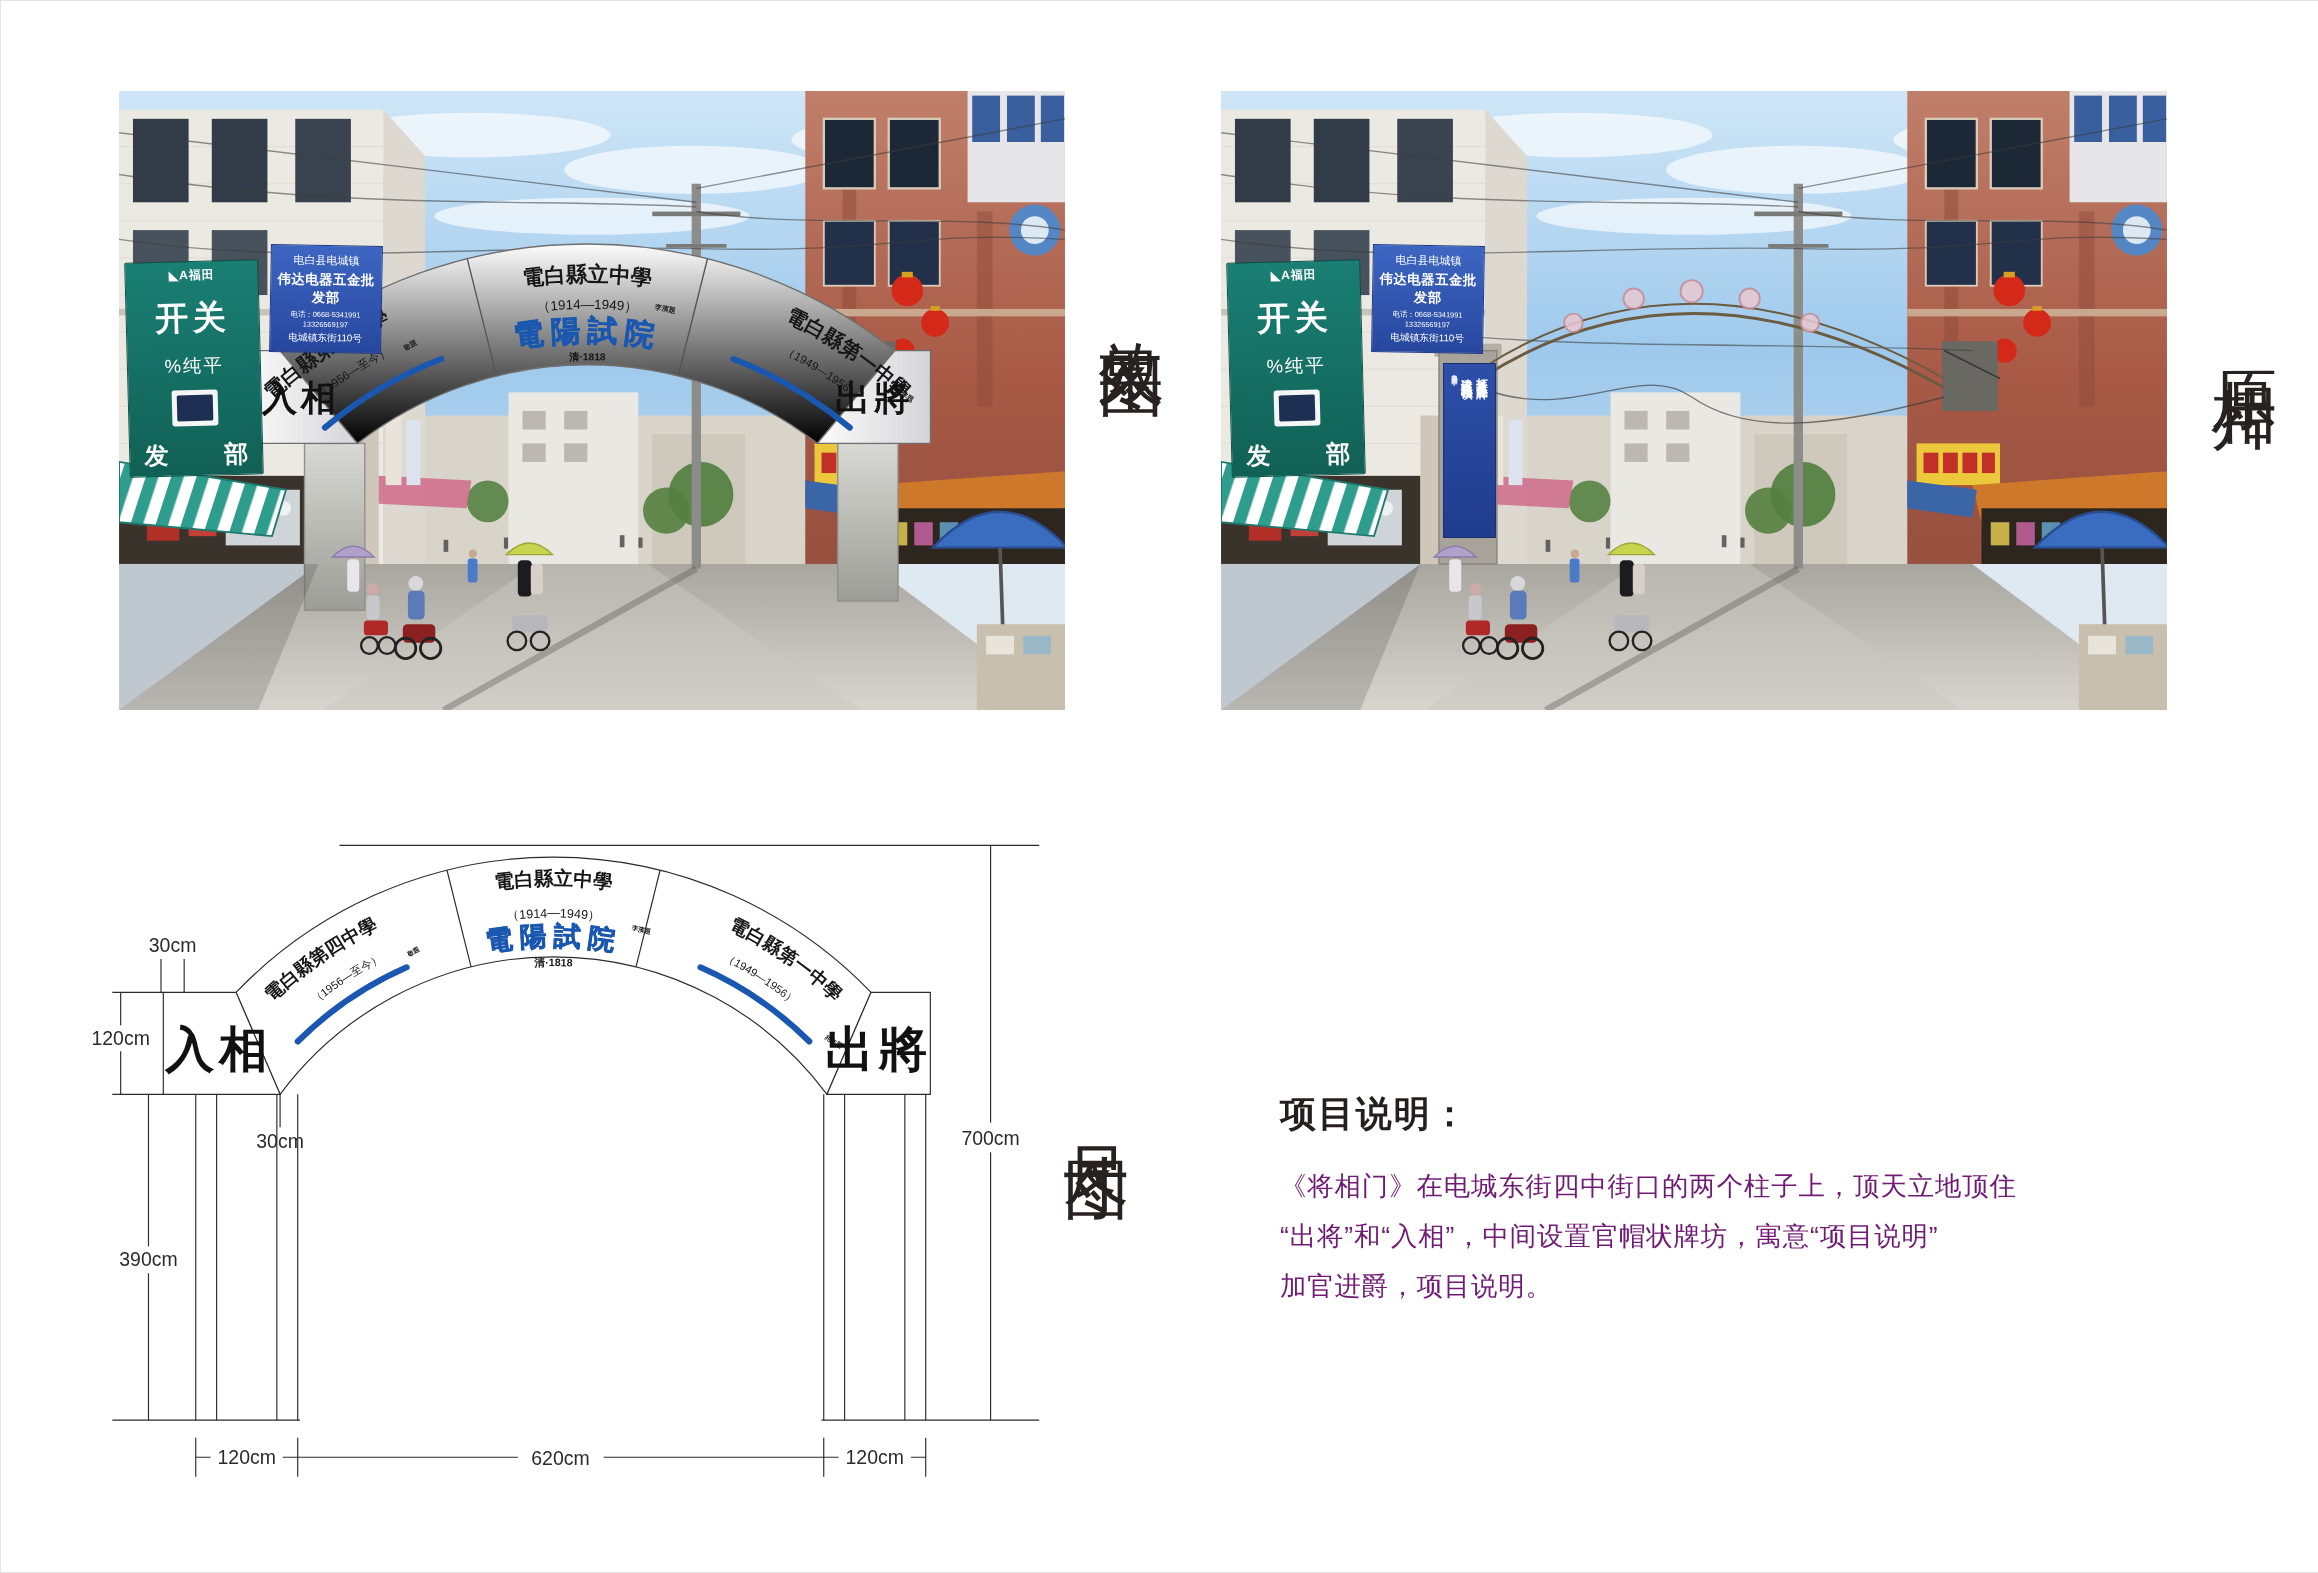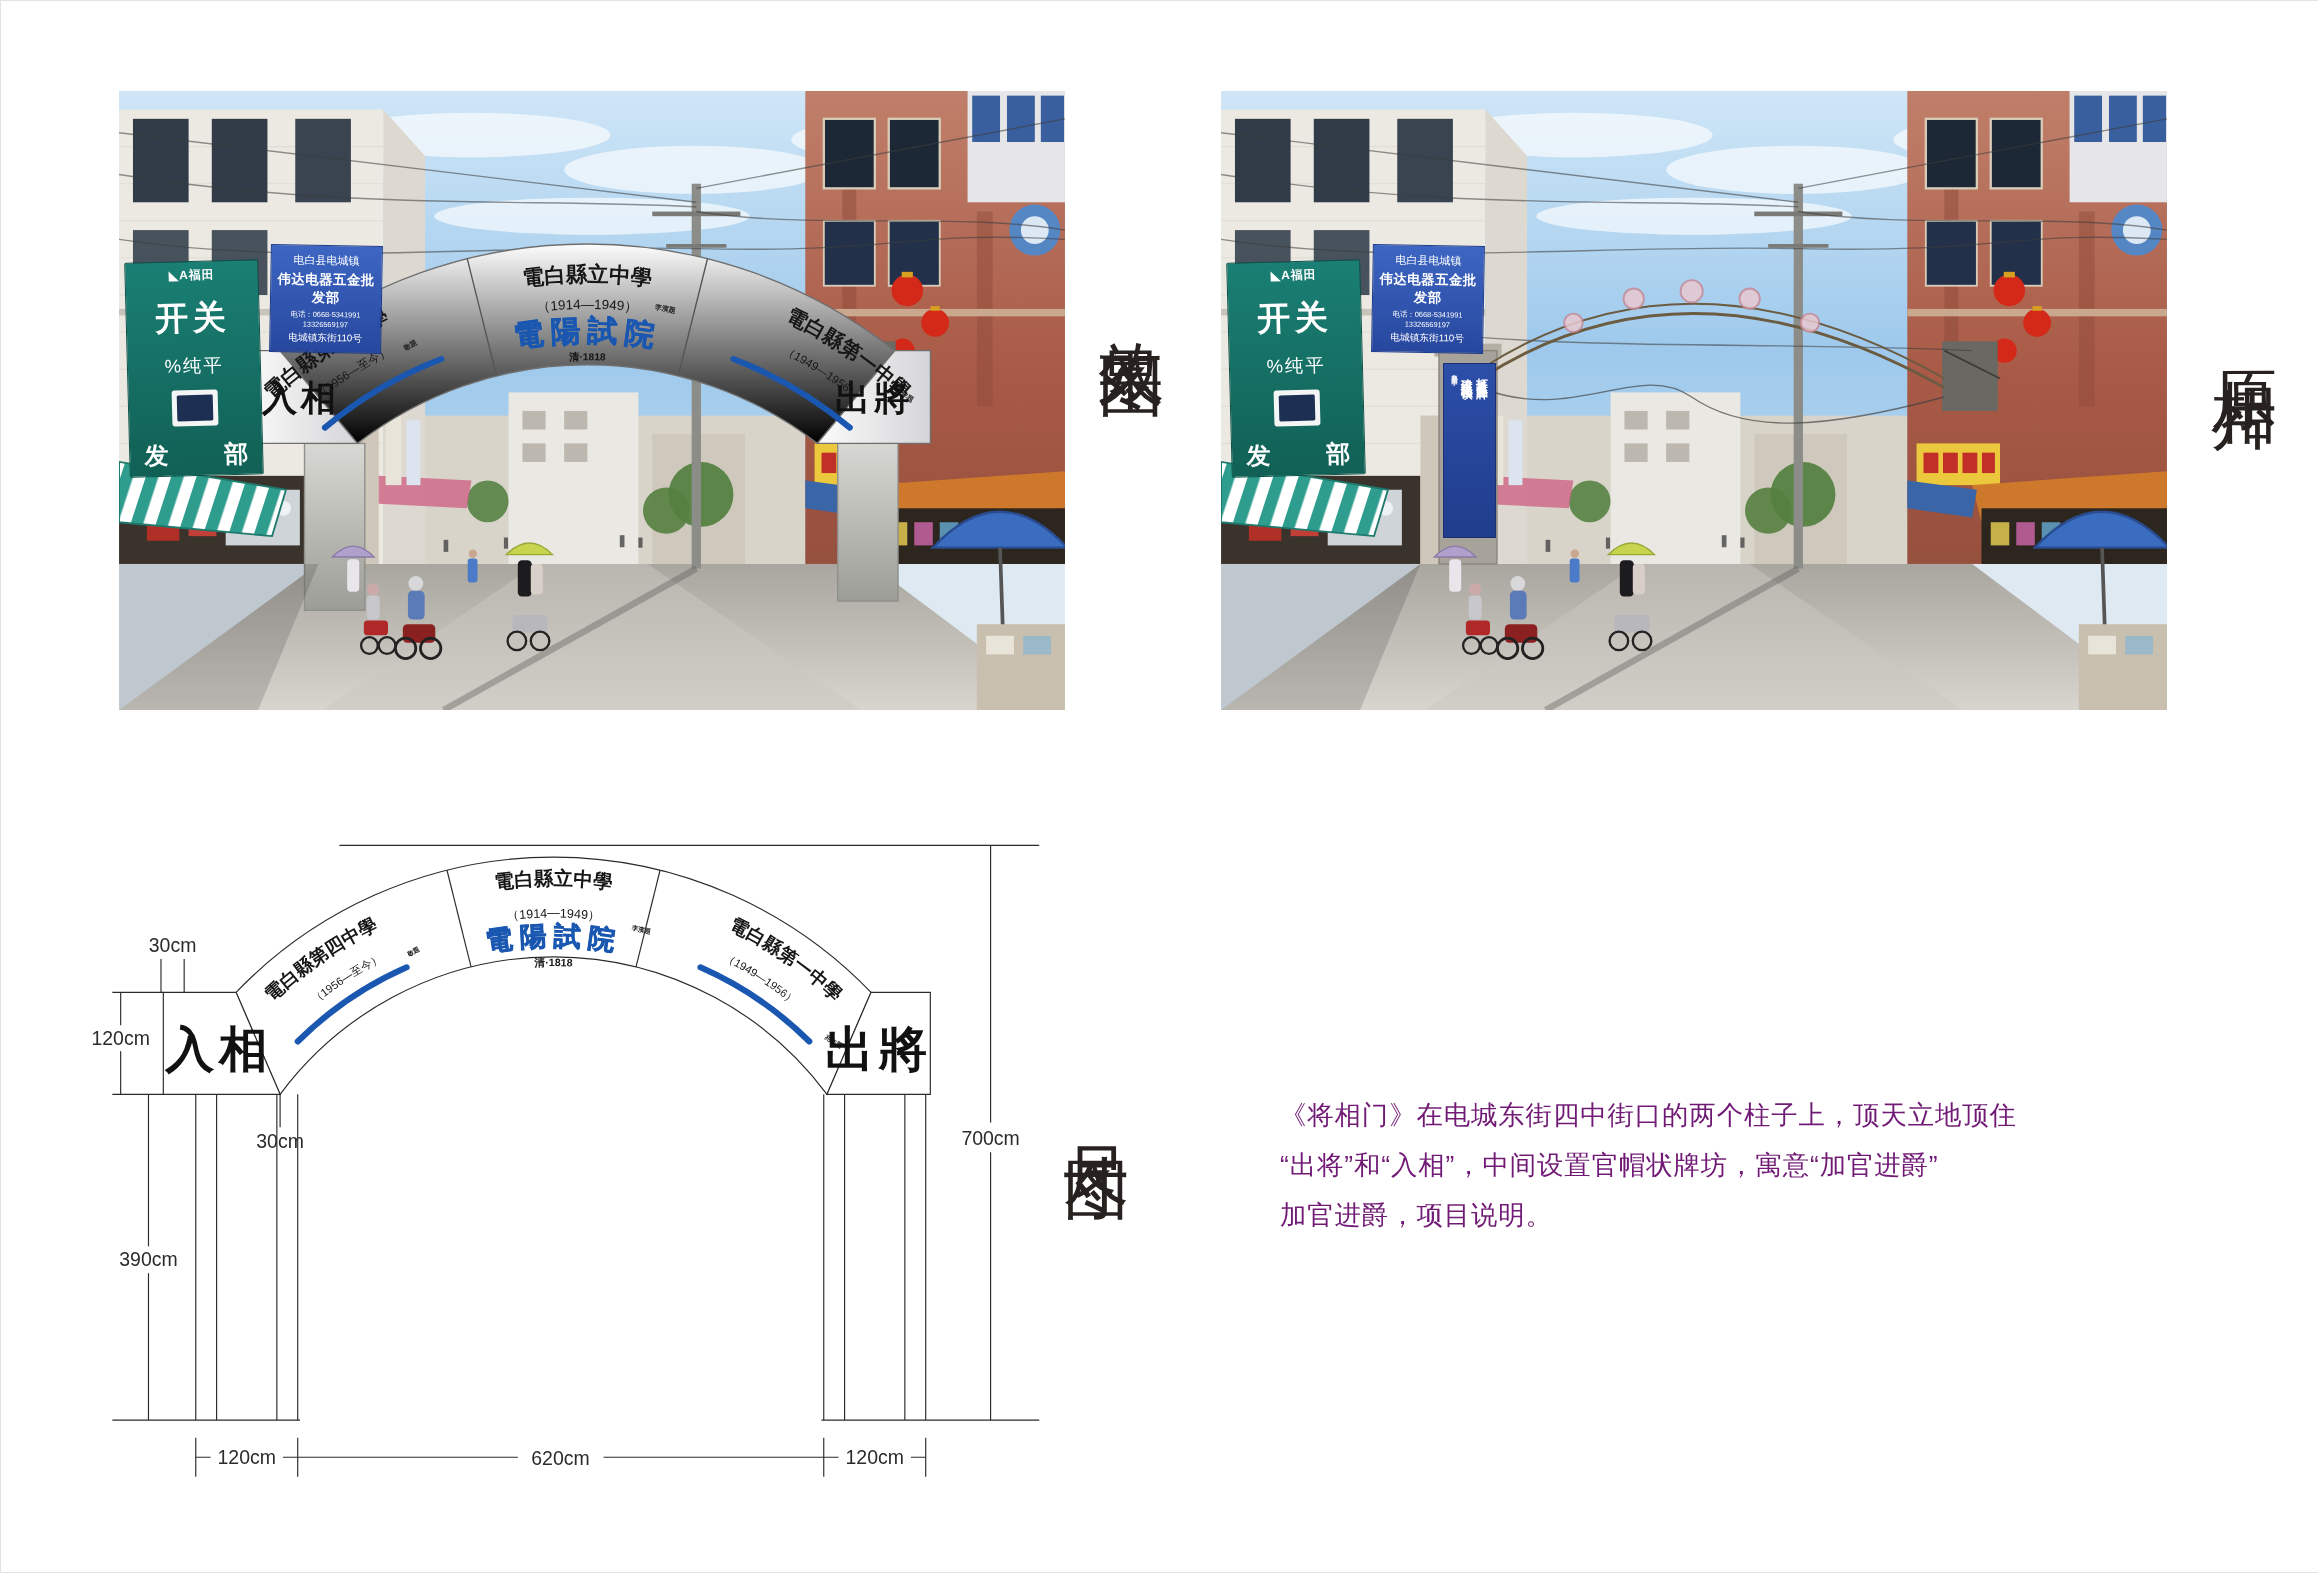--- a/index.html
+++ b/index.html
@@ -532,19 +532,20 @@
   <text x="1955" y="716" class="dimtxt" font-size="44" text-anchor="middle">700cm</text>
   <rect x="272" y="1362" width="156" height="56" fill="#fff"></rect>
   <text x="350" y="1404" class="dimtxt" text-anchor="middle">120cm</text>
   <rect x="935" y="1356" width="185" height="64" fill="#fff"></rect>
   <text x="1027" y="1406" class="dimtxt" font-size="46" text-anchor="middle">620cm</text>
   <rect x="1627" y="1362" width="156" height="56" fill="#fff"></rect>
   <text x="1705" y="1404" class="dimtxt" text-anchor="middle">120cm</text>
 </svg>
 
 <div id="desc">
+  <div class="title">项目说明：</div>
   <div class="line">《将相门》在电城东街四中街口的两个柱子上，顶天立地顶住</div>
-  <div class="line">“出将”和“入相”，中间设置官帽状牌坊，寓意“加官进爵”</div>
+  <div class="line">“出将”和“入相”，中间设置官帽状牌坊，寓意“项目说明”</div>
   <div class="line">加官进爵，项目说明。</div>
 </div>
 
 </div>
 
 
 </body></html>

